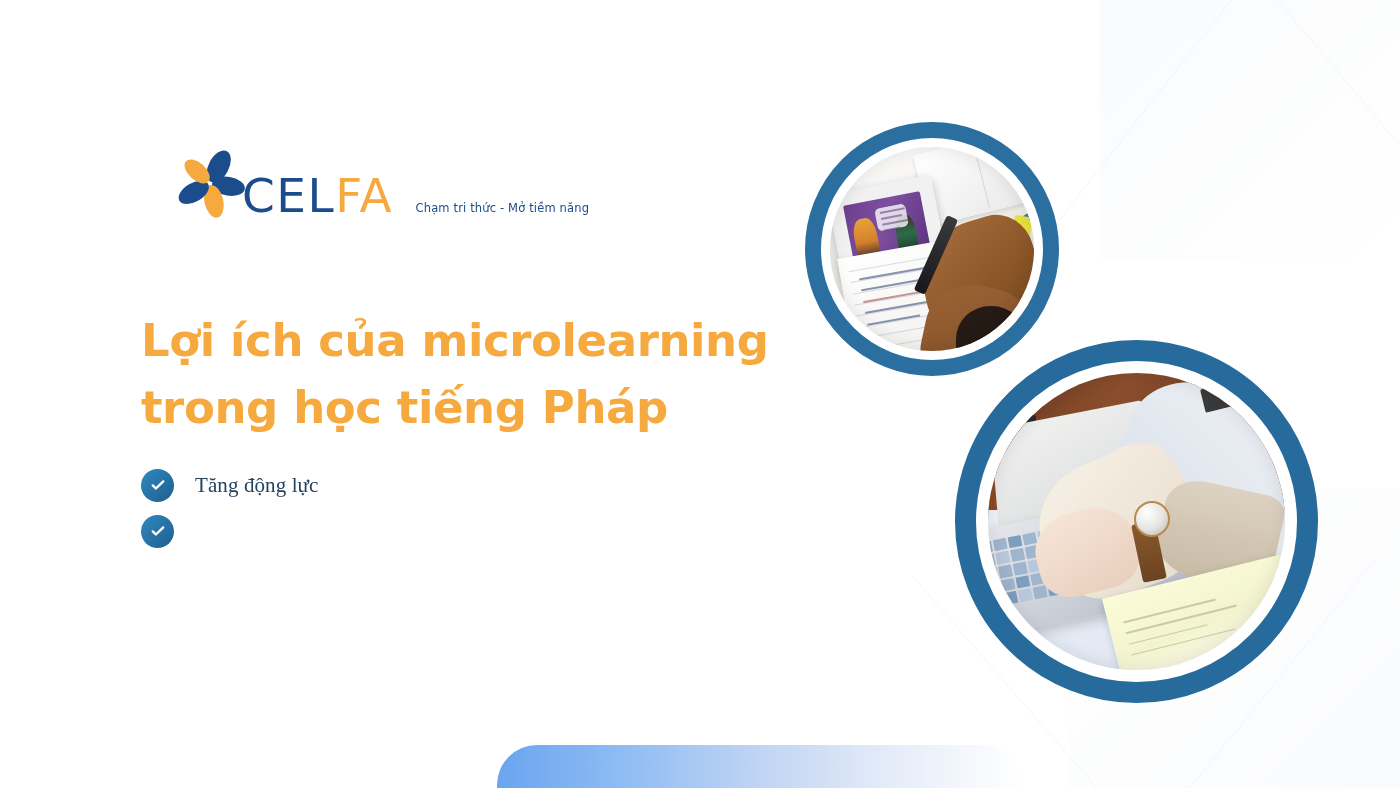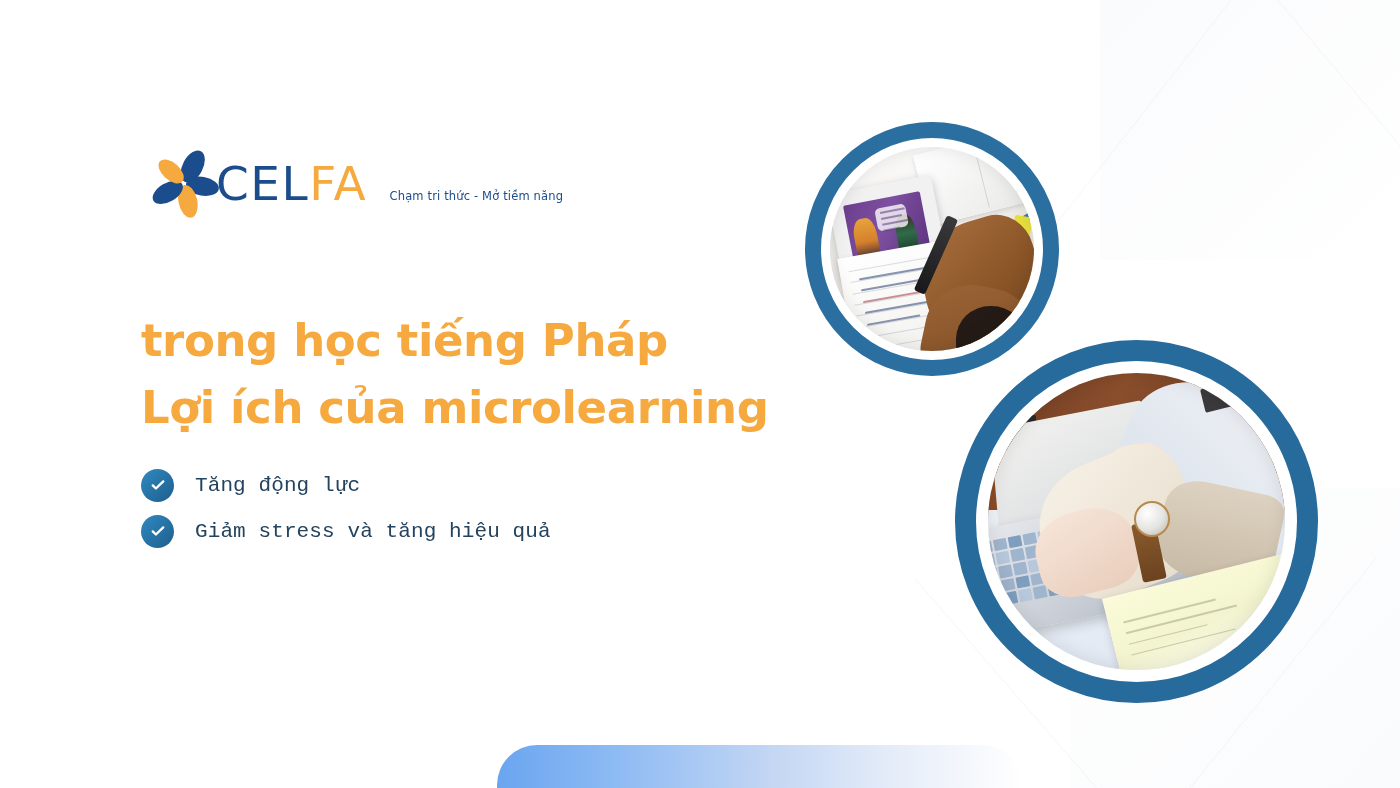--- a/index.html
+++ b/index.html
@@ -60,24 +60,24 @@
     position: absolute;
     background: linear-gradient(135deg, rgba(26,80,140,0.022), rgba(255,255,255,0));
   }
   .wash-tr { right: 0; top: 0; width: 300px; height: 260px; }
   .wash-br { right: 0; bottom: 0; width: 330px; height: 300px;
              background: linear-gradient(315deg, rgba(26,80,140,0.022), rgba(255,255,255,0)); }
 
   
   .logo {
     position: absolute;
-    left: 148px;
+    left: 174px;
     top: 145px;
     display: flex;
-    align-items: center;
+    align-items: flex-end;
     z-index: 4;
   }
   .logo-mark { width: 72px; height: 72px; flex: 0 0 auto; margin-top: 2px; }
   .logo-text-wrap {
     position: relative;
     margin-left: -4px;
     padding-top: 2px;
   }
   .logo-word {
     font-family: "DejaVu Sans", sans-serif;
@@ -134,21 +134,21 @@
     border-radius: 50%;
     background: linear-gradient(135deg, #2F89C0 0%, #1F5E8E 100%);
     flex: 0 0 auto;
     display: flex;
     align-items: center;
     justify-content: center;
     margin-right: 21px;
   }
   .bullet-icon svg { display: block; }
   .bullet-label {
-    font-family: Liberation Mono, monospace;
+    font-family: Liberation Serif, serif;
     font-size: 21px;
     color: #24435E;
     letter-spacing: 0.1px;
     white-space: nowrap;
   }
 
   
   .photo-circle {
     position: absolute;
     border-radius: 50%;
@@ -462,40 +462,39 @@
     </span>
     <span class="logo-text-wrap">
       <span class="logo-word">
         <span class="logo-cel">CEL</span><span class="logo-fa">FA</span>
       </span>
       <span class="logo-tagline">Chạm tri thức - Mở tiềm năng</span>
     </span>
   </div>
 
   <h1 class="headline">
+    <span class="headline-line">Lợi ích của microlearning</span>
     <span class="headline-line">trong học tiếng Pháp</span>
-    <span class="headline-line">Lợi ích của microlearning</span>
   </h1>
 
   <ul class="bullets" style="list-style:none;margin:0;padding:0;">
     <li class="bullet-item">
       <span class="bullet-icon">
         <svg width="18" height="18" viewBox="0 0 24 24" aria-hidden="true">
           <path d="M5 12.5l4.2 4.2L19 7.2" fill="none" stroke="#ffffff" stroke-width="3.1" stroke-linecap="round" stroke-linejoin="round"></path>
         </svg>
       </span>
       <span class="bullet-label">Tăng động lực</span>
     </li>
     <li class="bullet-item">
       <span class="bullet-icon">
         <svg width="18" height="18" viewBox="0 0 24 24" aria-hidden="true">
           <path d="M5 12.5l4.2 4.2L19 7.2" fill="none" stroke="#ffffff" stroke-width="3.1" stroke-linecap="round" stroke-linejoin="round"></path>
         </svg>
       </span>
-      <span class="bullet-label">Giảm stress và tăng hiệu quả</span>
     </li>
   </ul>
 
   <div class="photo-circle circle-top">
     <div class="ring-outer">
       <div class="ring-band"></div>
       <div class="photo-inner">
         <div class="ph1">
           <div class="open-book"></div>
           <div class="tablet">

